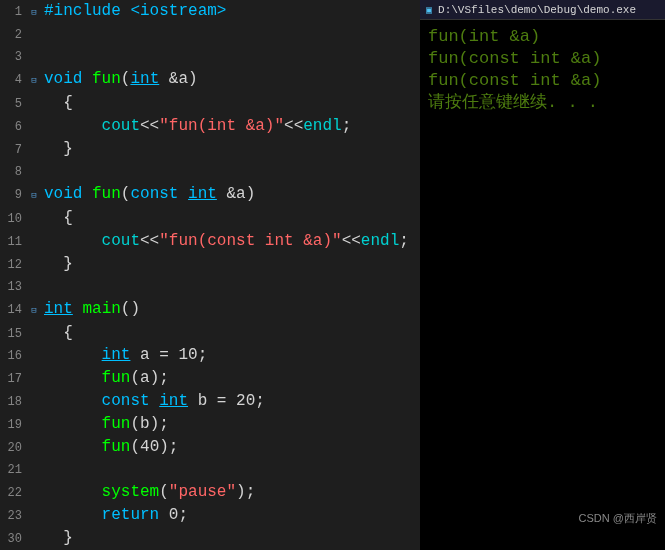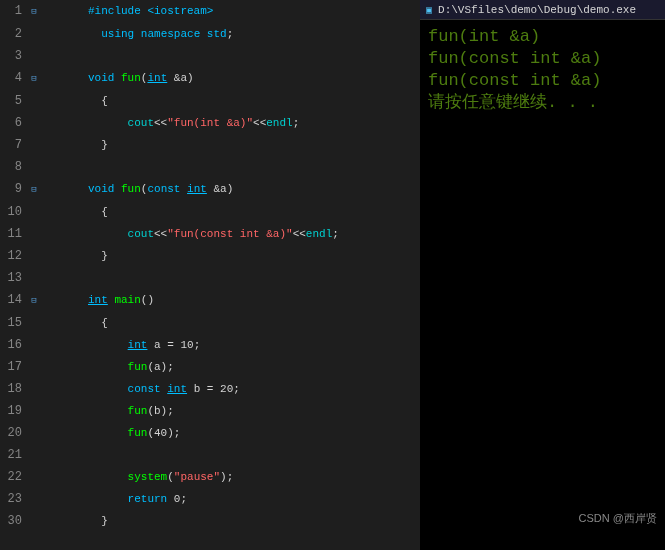--- a/index.html
+++ b/index.html
@@ -57,22 +57,21 @@
       width: 12px;
       min-width: 12px;
       text-align: center;
       font-size: 10px;
       flex-shrink: 0;
     }
 
     .code-content {
       padding-left: 4px;
       white-space: pre;
-      font-size: 11px;
-      margin-left: 44px;
+      font-size: 16px;
     } 
     .kw-void { color: #00bfff; }
     .kw-int { color: #00bfff; text-decoration: underline; }
     .kw-const { color: #00bfff; }
     .kw-return { color: #00bfff; }
     .kw-using { color: #00bfff; }
     .kw-namespace { color: #00bfff; }
     .kw-std { color: #00bfff; }
     .preprocessor { color: #00bfff; }
     .fun-name { color: #00ff00; } 
@@ -137,21 +136,20 @@
   <div class="code-panel">
     <div class="code-lines" id="code-lines-container">
     <div class="code-line">
           <span class="line-number">1</span>
           <span class="fold-indicator" style="color: rgb(86, 156, 214); font-size: 9px;">⊟</span>
           <span class="code-content"><span class="preprocessor">#include &lt;iostream&gt;</span></span>
         </div>
         <div class="code-line">
           <span class="line-number">2</span>
           <span class="fold-indicator"> </span>
-          <span class="code-content"><span class="normal">  </span><span class="kw-using">using</span><span class="normal"> </span><span class="kw-namespace">namespace</span><span class="normal"> </span><span class="kw-std">std</span><span class="normal">;</span></span>
         </div>
         <div class="code-line">
           <span class="line-number">3</span>
           <span class="fold-indicator"> </span>
           <span class="code-content"></span>
         </div>
         <div class="code-line">
           <span class="line-number">4</span>
           <span class="fold-indicator" style="color: rgb(86, 156, 214); font-size: 9px;">⊟</span>
           <span class="code-content"><span class="kw-void">void</span><span class="normal"> </span><span class="fun-name">fun</span><span class="normal">(</span><span class="kw-int">int</span><span class="normal"> &amp;a)</span></span>

